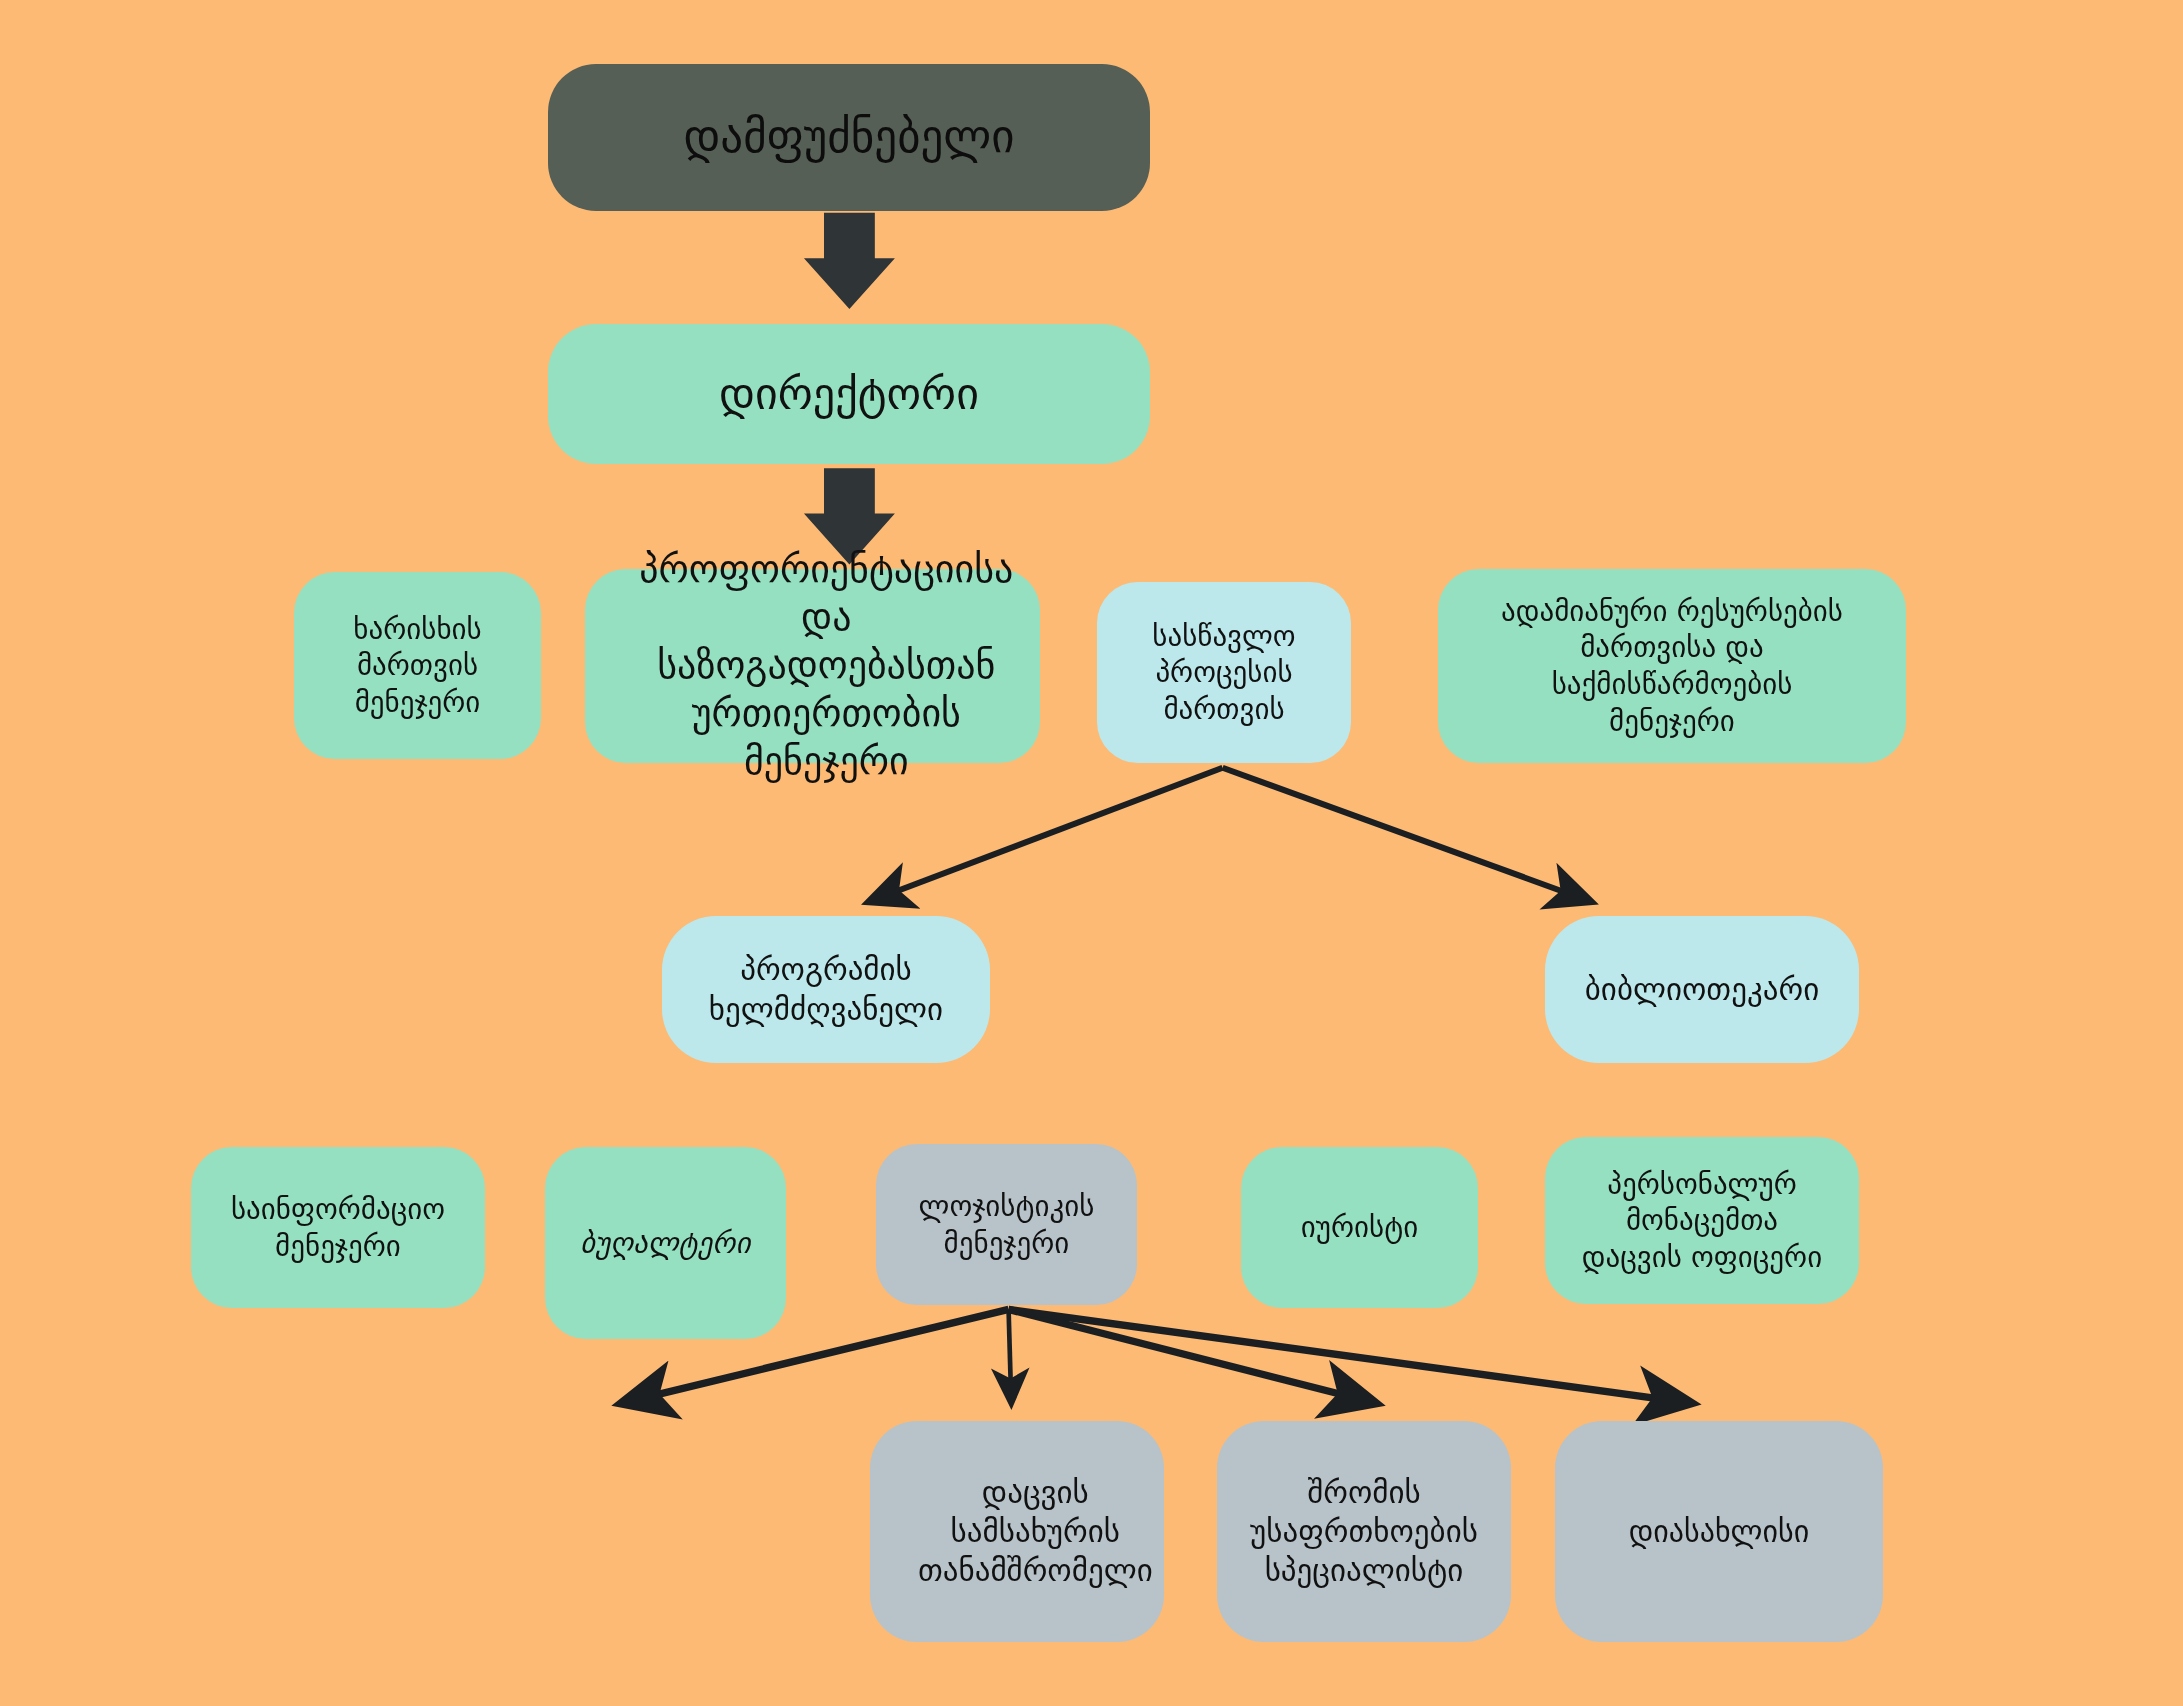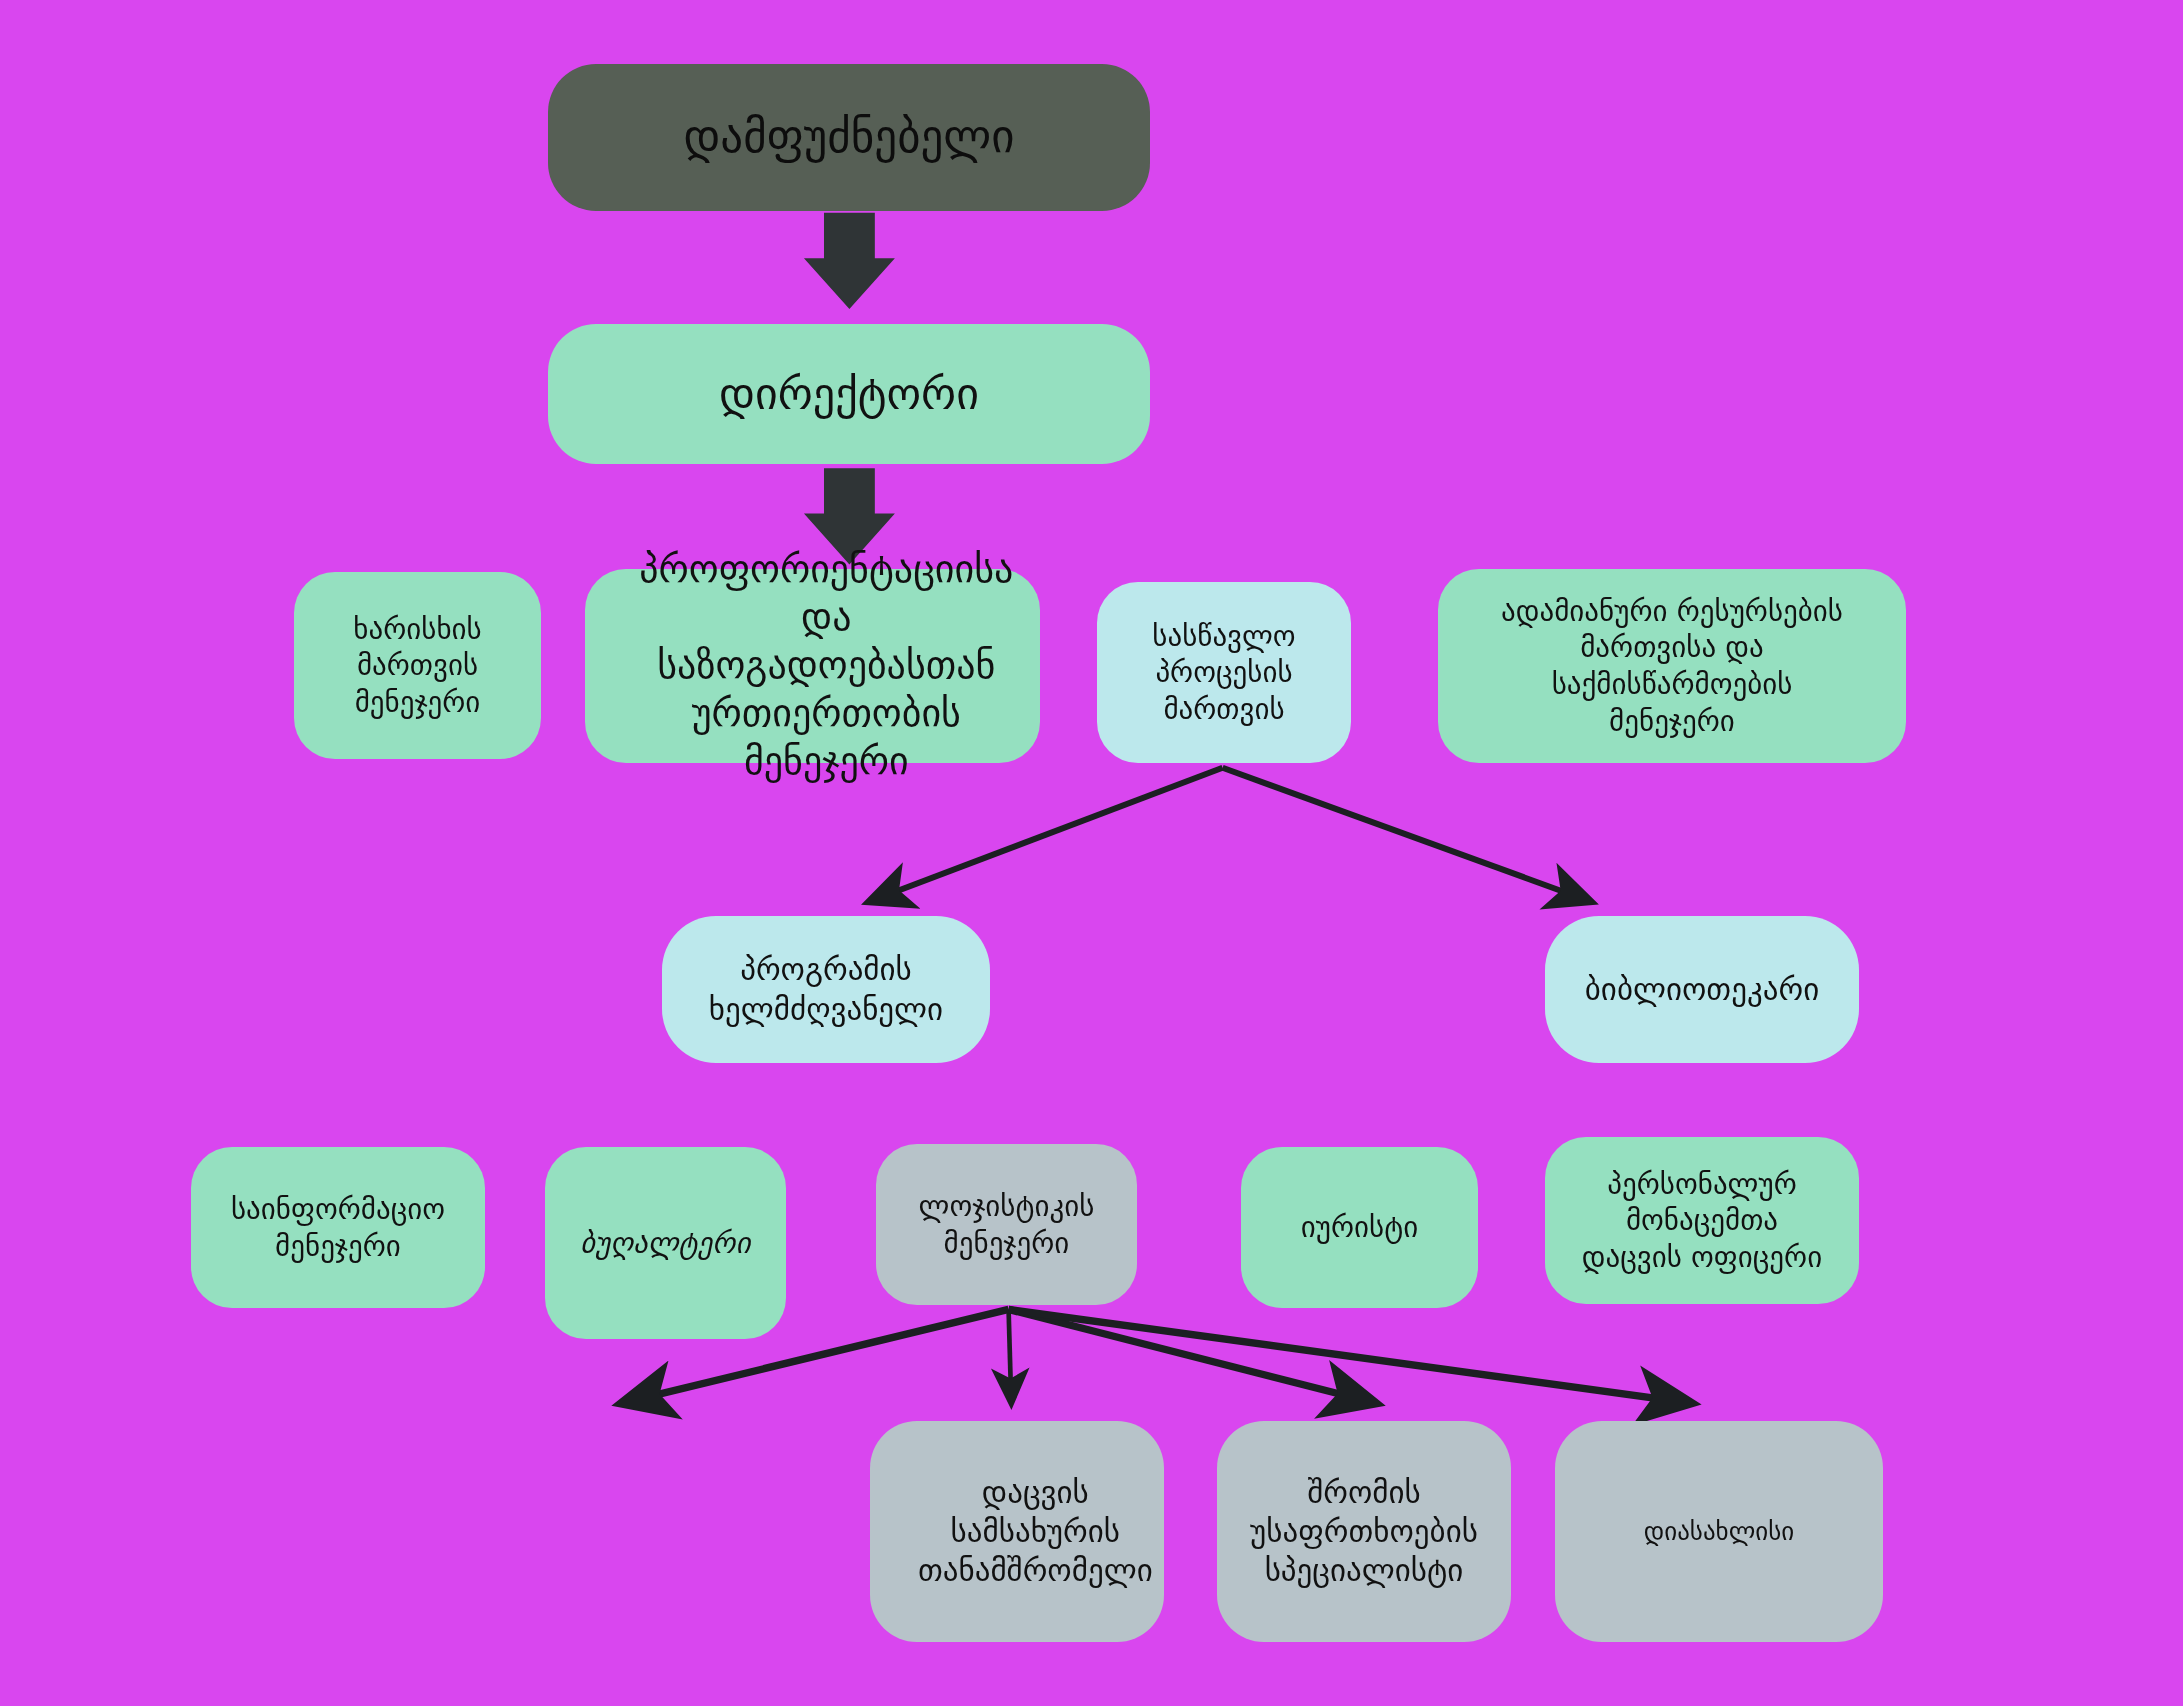--- a/index.html
+++ b/index.html
@@ -7,21 +7,21 @@
     padding: 0;
     background: #ffffff;
   }
   body {
     font-family: "DejaVu Sans", "Liberation Sans", sans-serif;
   }
   #canvas {
     position: relative;
     width: 2183px;
     height: 1706px;
-    background: #d946ef;
+    background: #fdba74;
     overflow: hidden;
   }
   #edges {
     position: absolute;
     left: 0;
     top: 0;
     width: 2183px;
     height: 1706px;
     pointer-events: none;
   }
@@ -155,18 +155,18 @@
 სამსახურის
 თანამშრომელი</span>
   </div>
 
   <div class="node n-gray" style="left:1217px; top:1421px; width:294px; height:221px; border-radius:47px; font-size:31px;">
     <span>შრომის
 უსაფრთხოების
 სპეციალისტი</span>
   </div>
 
-  <div class="node n-gray" style="left:1555px; top:1421px; width:328px; height:221px; border-radius:47px; font-size:25px;">
+  <div class="node n-gray" style="left:1555px; top:1421px; width:328px; height:221px; border-radius:47px; font-size:30px;">
     <span>დიასახლისი</span>
   </div>
 
 </div>
 
 
 </body></html>

